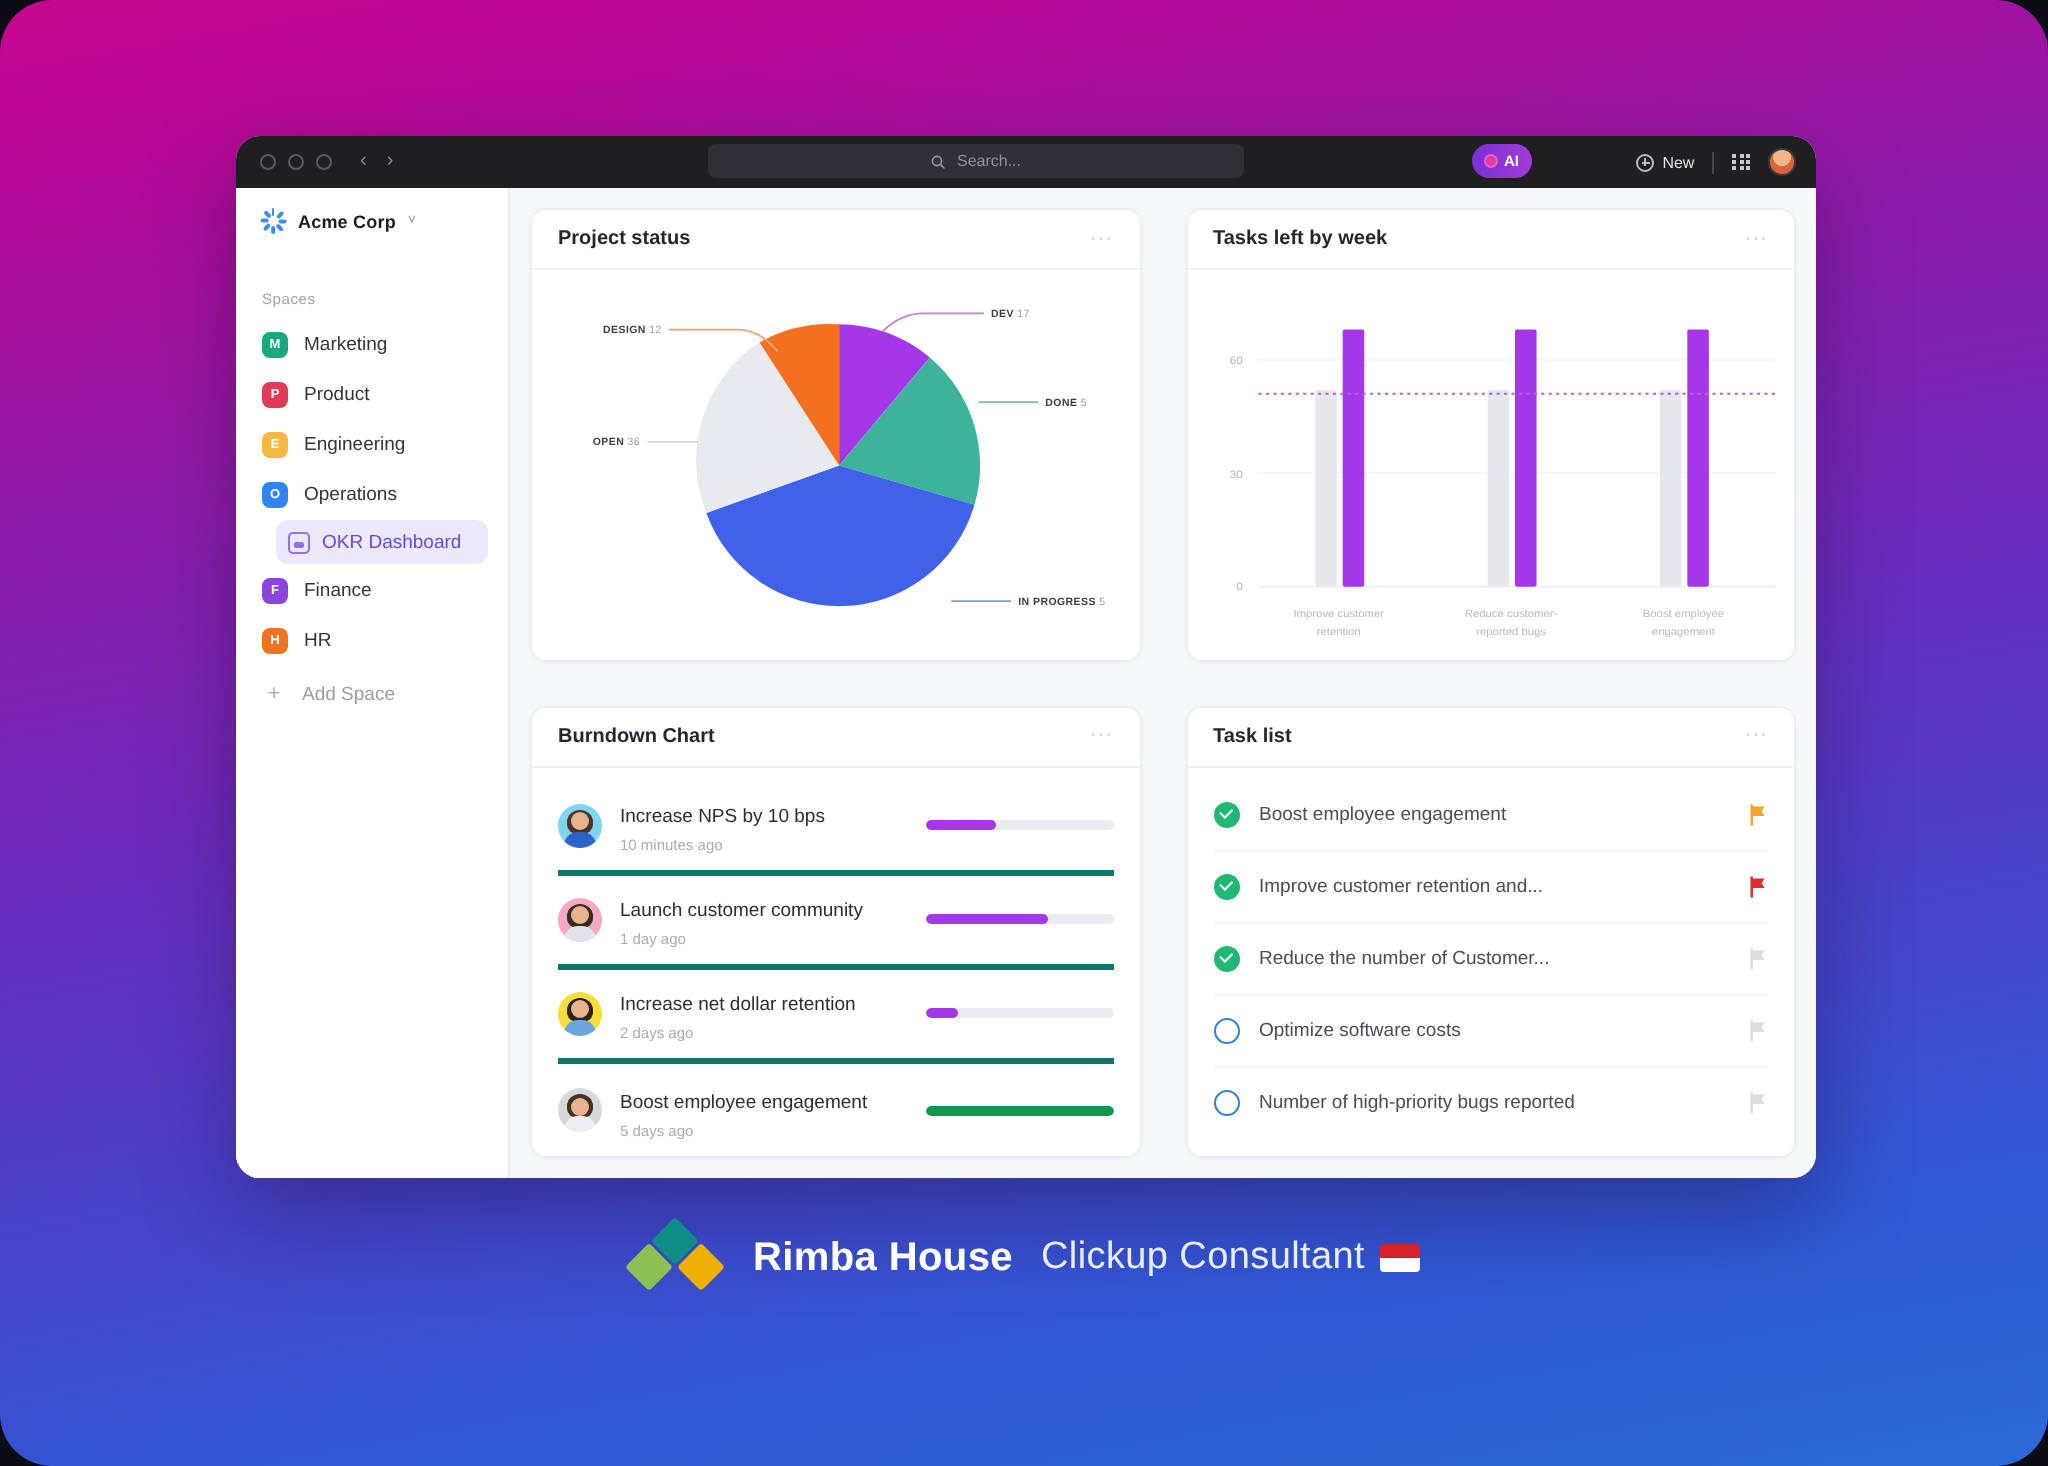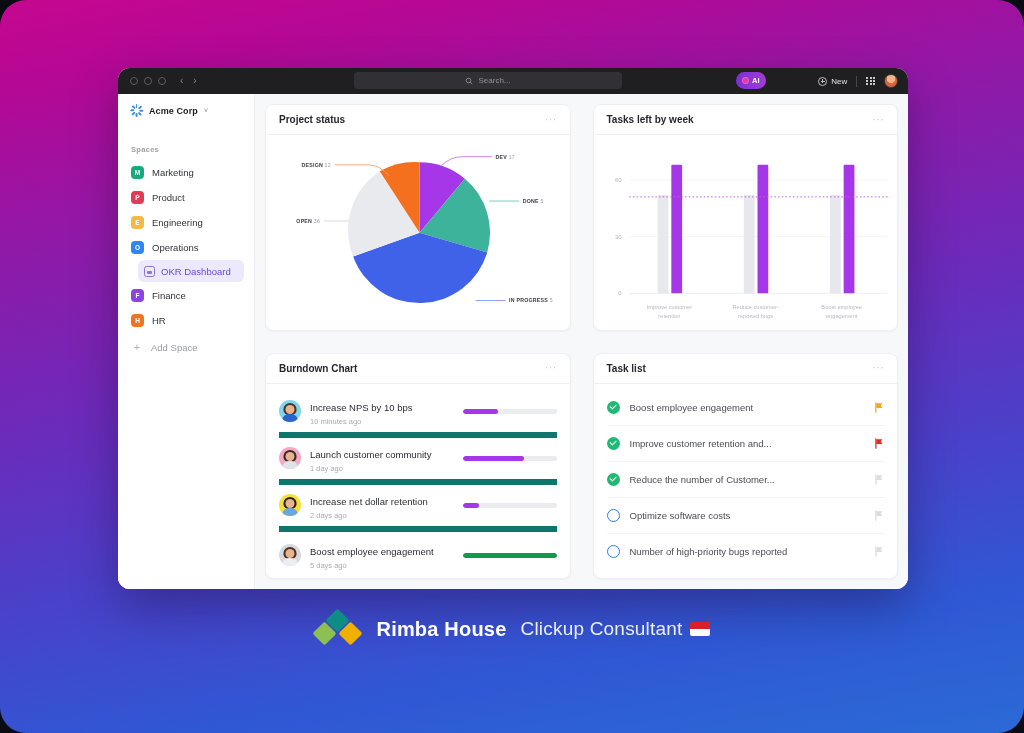--- a/index.html
+++ b/index.html
@@ -116,21 +116,21 @@
   }
   .navitem .ic { width: 12px; height: 12px; display: block; flex: 0 0 12px; }
   .badge {
     margin-left: auto; background: #e61e68; color: #fff;
     font-size: 6.5px; font-weight: 700;
     width: 11px; height: 11px; border-radius: 50%;
     display: flex; align-items: center; justify-content: center;
   }
   .spaces-label {
     font-size: 7.5px; color: #a0a1a9; letter-spacing: .3px;
-    padding: 16px 13px 6px 13px; font-weight: 700;
+    padding: 16px 13px 6px 13px; font-weight: 400;
   }
   .spacelist { padding: 0 8px; display: flex; flex-direction: column; gap: 1px; }
   .spaceitem {
     display: flex; align-items: center; gap: 8px;
     height: 24px; padding: 0 5px; border-radius: 6px;
     font-size: 9.5px; color: #33343a;
   }
   .sq {
     width: 13px; height: 13px; border-radius: 4px; flex: 0 0 13px;
     color: #fff; font-size: 6.5px; font-weight: 700;
@@ -187,21 +187,21 @@
   .pielbl tspan.val { font-weight: 400; fill: #9a9ba2; }
   
   .barwrap { position: absolute; inset: 0; }
   .barwrap svg { width: 100%; height: 100%; display: block; }
   .axlbl { font-size: 6px; fill: #b2b3ba; }
   .catlbl { font-size: 5.8px; fill: #b8b9c0; text-anchor: middle; }
   
   .burnlist { padding: 7px 13px 0 13px; display: flex; flex-direction: column; }
   .burnrow {
     display: flex; align-items: center; gap: 9px;
-    height: 47px; border-bottom: 6px solid #0f766e;
+    height: 47px; border-bottom: 3px solid #0f766e;
   }
   .burnrow:last-child { border-bottom: none; }
   .bavatar {
     width: 22px; height: 22px; border-radius: 50%; flex: 0 0 22px;
     position: relative; overflow: hidden;
   }
   .bavatar .head {
     position: absolute; left: 50%; top: 22%;
     width: 9px; height: 9px; border-radius: 50%;
     background: #e8b48f; transform: translateX(-50%);

